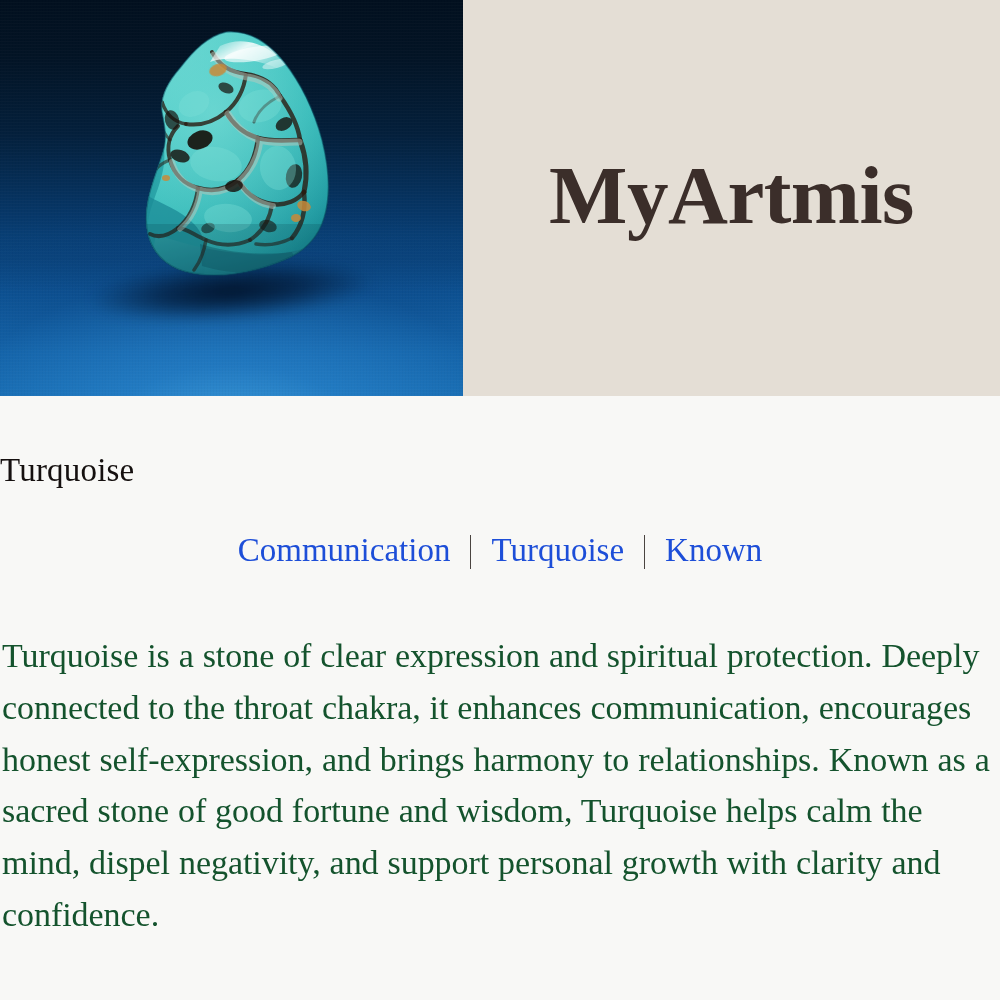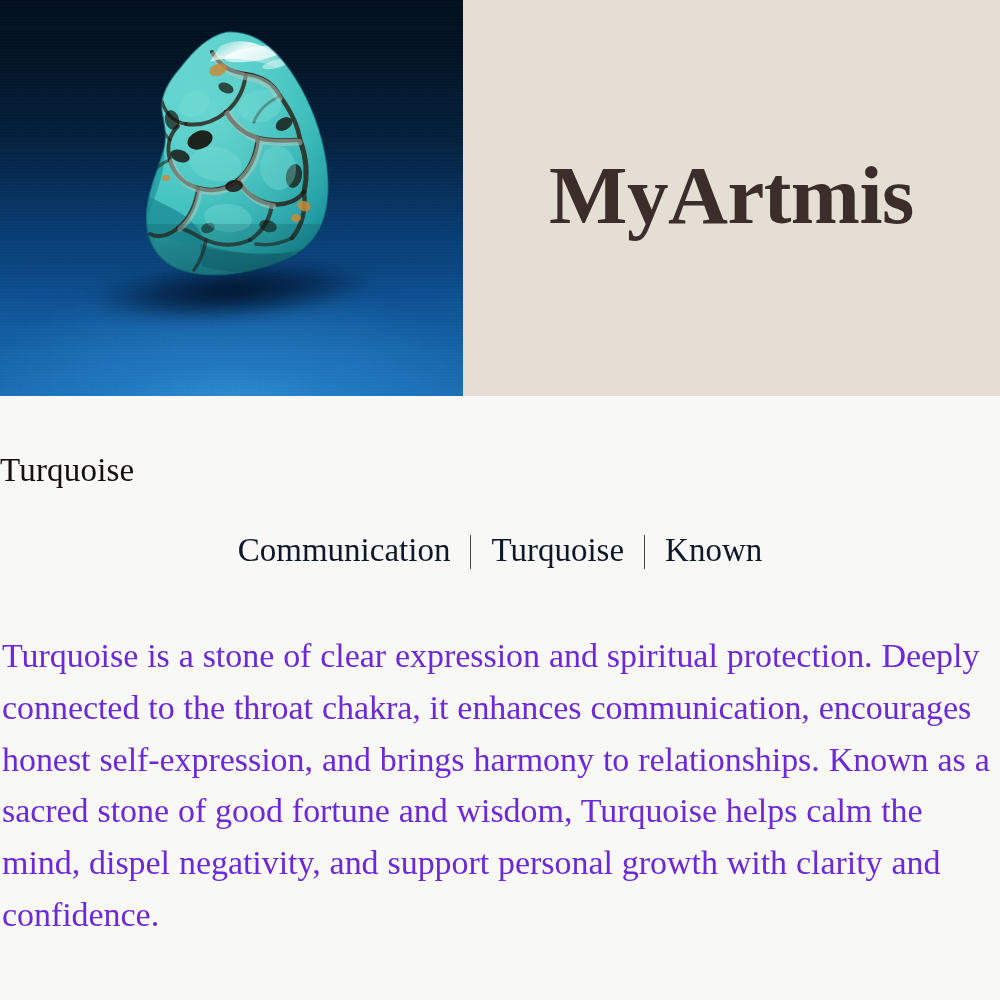--- a/index.html
+++ b/index.html
@@ -150,42 +150,42 @@
     margin: 0;
     padding-top: 44px;
     display: flex;
     align-items: center;
     justify-content: center;
     gap: 0;
     font-family: "Liberation Serif", "DejaVu Serif", serif;
     font-size: 33px;
     font-weight: 400;
     line-height: 1.15;
-    color: #0f172a;
+    color: #1d4ed8;
     white-space: nowrap;
   }
   .keyword { display: inline-block; }
   .kw-sep {
     display: inline-block;
     width: 1px;
     height: 34px;
     background: #4A4440;
     margin: 0 20px;
     position: relative;
     top: 1px;
   }
 
   .description {
     margin: 0;
     padding: 60px 8px 0 2px;
     font-family: "Liberation Serif", "DejaVu Serif", serif;
     font-size: 34px;
     font-weight: 400;
     line-height: 1.52;
-    color: #6d28d9;
+    color: #14532d;
     text-align: left;
     letter-spacing: -0.05px;
     word-spacing: 0.5px;
   }
 </style>
 </head>
 <body>
 
 <div class="card">
 

